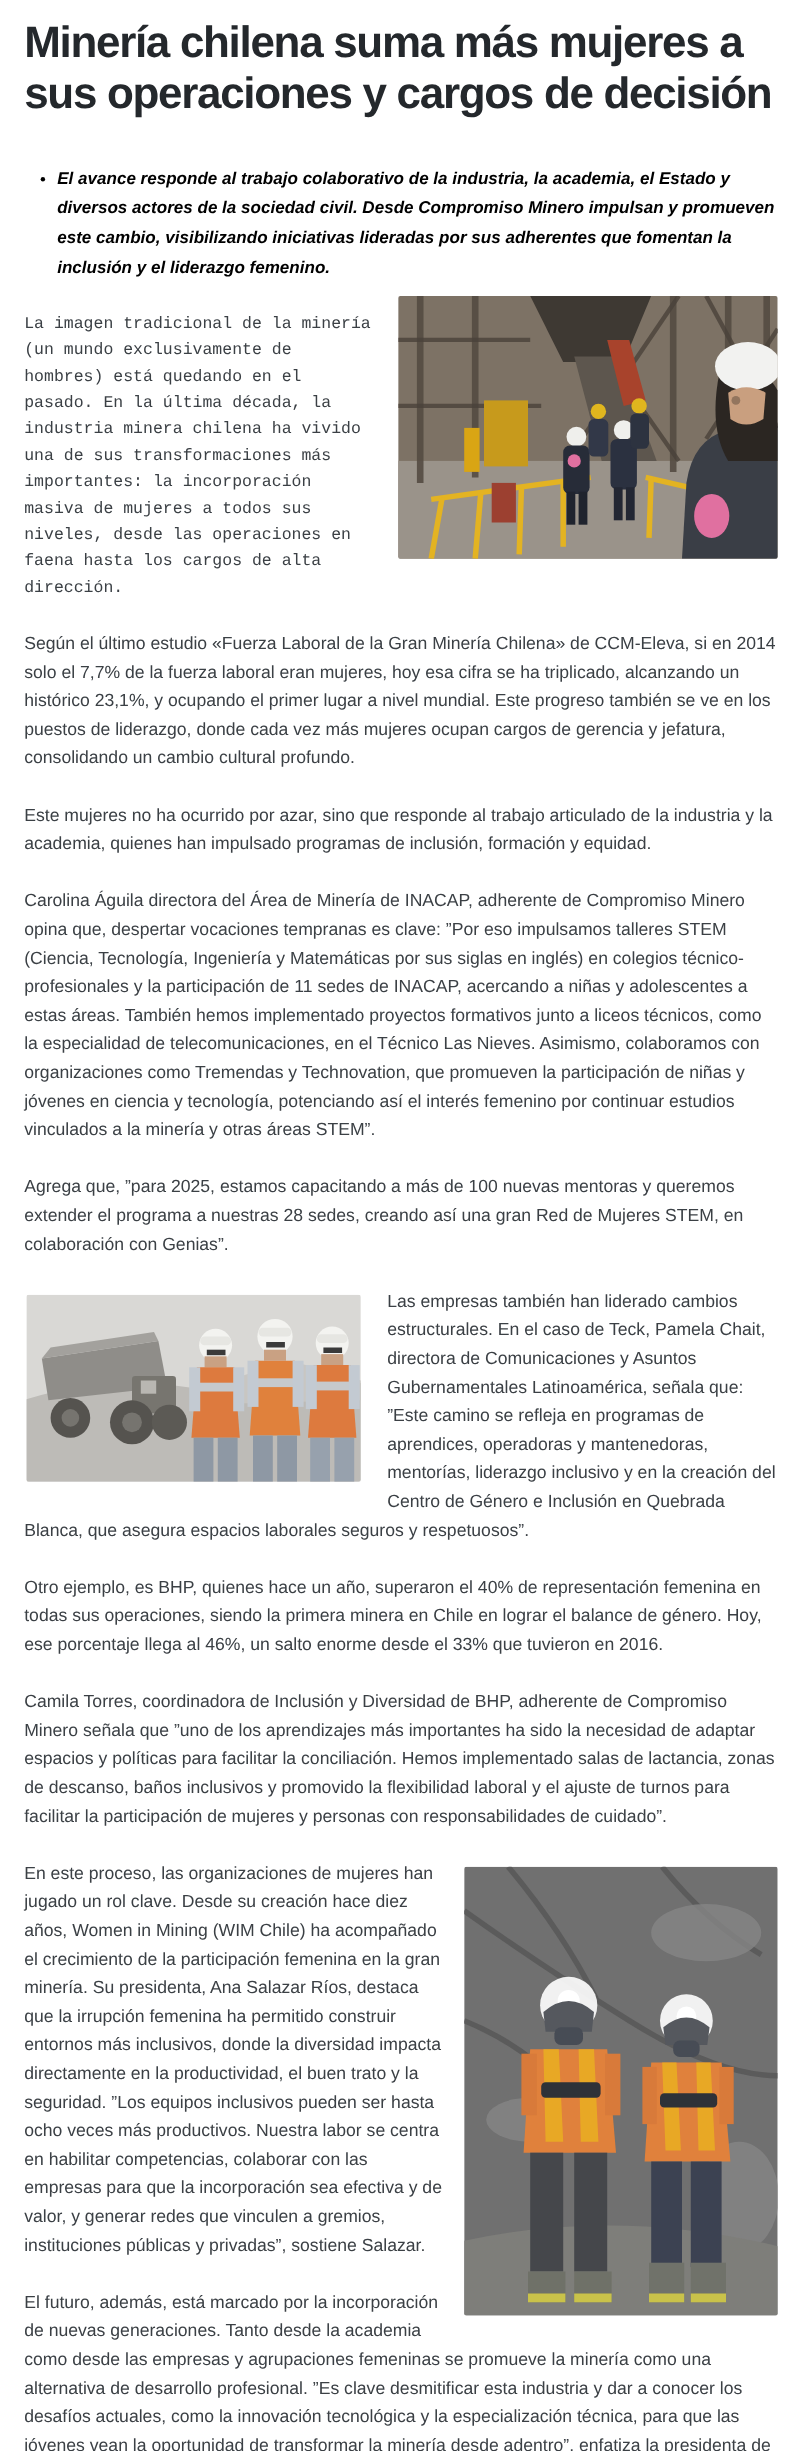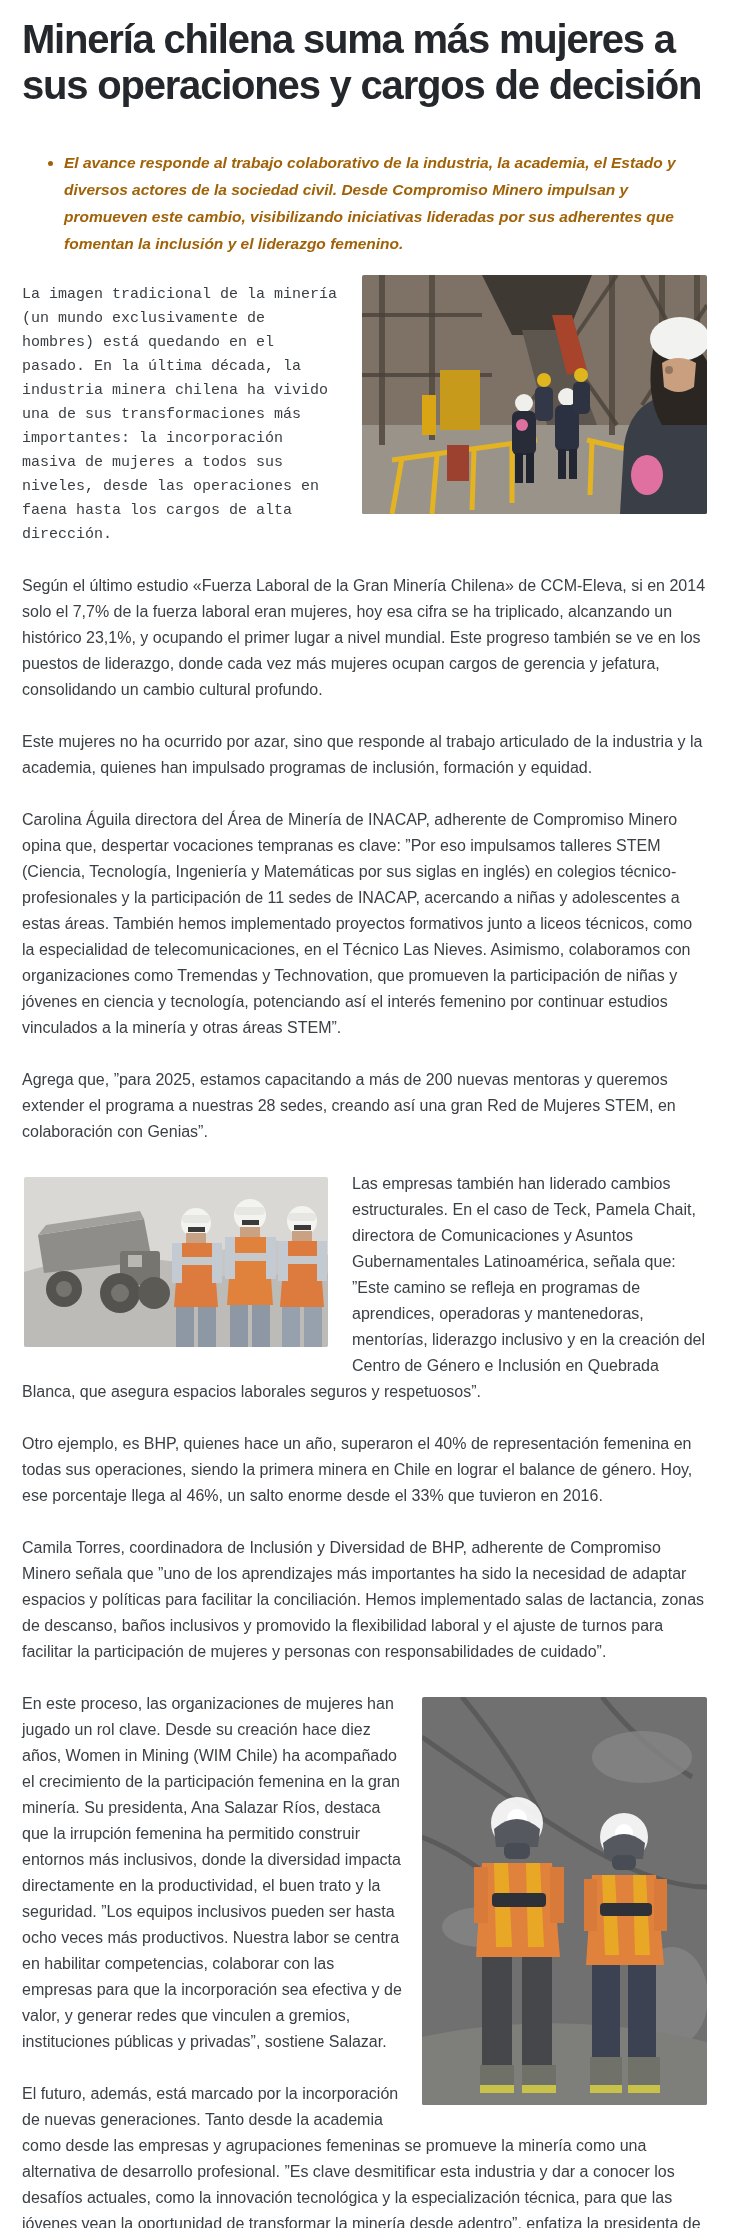--- a/index.html
+++ b/index.html
@@ -27,22 +27,22 @@
   }
   ul.lead {
     margin: 0 0 6px 0;
     padding: 0 0 0 30px;
   }
   ul.lead li {
     font-style: italic;
     font-weight: 700;
     font-size: 15.5px;
     line-height: 27px;
-    color: #a16207;
-    margin: 12px;
+    color: #000000;
+    margin: 0;
   }
   p.para {
     font-size: 16px;
     line-height: 26px;
     margin: 26px 0;
     color: #3b4045;
   }
   p.para.alt-font {
     font-family: Liberation Mono, monospace;
     font-size: 15px;
@@ -139,21 +139,21 @@
         <circle cx="307" cy="95" r="4" fill="#6f5a48" opacity="0.6"></circle>
         <ellipse cx="285" cy="200" rx="16" ry="20" fill="#e070a0"></ellipse>
       </g>
     </svg>
   </figure>
 
   <p class="para alt-font">La imagen tradicional de la minería (un mundo exclusivamente de hombres) está quedando en el pasado. En la última década, la industria minera chilena ha vivido una de sus transformaciones más importantes: la incorporación masiva de mujeres a todos sus niveles, desde las operaciones en faena hasta los cargos de alta dirección.</p>
   <p class="para">Según el último estudio «Fuerza Laboral de la Gran Minería Chilena» de CCM-Eleva, si en 2014 solo el 7,7% de la fuerza laboral eran mujeres, hoy esa cifra se ha triplicado, alcanzando un histórico 23,1%, y ocupando el primer lugar a nivel mundial. Este progreso también se ve en los puestos de liderazgo, donde cada vez más mujeres ocupan cargos de gerencia y jefatura, consolidando un cambio cultural profundo.</p>
   <p class="para">Este mujeres no ha ocurrido por azar, sino que responde al trabajo articulado de la industria y la academia, quienes han impulsado programas de inclusión, formación y equidad.</p>
   <p class="para">Carolina Águila directora del Área de Minería de INACAP, adherente de Compromiso Minero opina que, despertar vocaciones tempranas es clave: ”Por eso impulsamos talleres STEM (Ciencia, Tecnología, Ingeniería y Matemáticas por sus siglas en inglés) en colegios técnico-profesionales y la participación de 11 sedes de INACAP, acercando a niñas y adolescentes a estas áreas. También hemos implementado proyectos formativos junto a liceos técnicos, como la especialidad de telecomunicaciones, en el Técnico Las Nieves. Asimismo, colaboramos con organizaciones como Tremendas y Technovation, que promueven la participación de niñas y jóvenes en ciencia y tecnología, potenciando así el interés femenino por continuar estudios vinculados a la minería y otras áreas STEM”.</p>
-  <p class="para">Agrega que, ”para 2025, estamos capacitando a más de 200 nuevas mentoras y queremos extender el programa a nuestras 28 sedes, creando así una gran Red de Mujeres STEM, en colaboración con Genias”.</p>
+  <p class="para">Agrega que, ”para 2025, estamos capacitando a más de 100 nuevas mentoras y queremos extender el programa a nuestras 28 sedes, creando así una gran Red de Mujeres STEM, en colaboración con Genias”.</p>
 
   <figure class="photo-left">
     <svg class="photo-frame" width="304" height="170" viewBox="0 0 304 170" xmlns="http://www.w3.org/2000/svg">
       <rect width="304" height="170" fill="#d9d8d5"></rect>
       <path d="M0 95 Q80 70 170 88 T304 80 L304 170 L0 170 Z" fill="#bdbbb7"></path>
       <path d="M150 88 L240 60 L304 78 L304 96 L150 100 Z" fill="#c8c6c2"></path>
 
       <g>
         <polygon points="14,58 120,42 128,84 20,96" fill="#8f8d89"></polygon>
         <polygon points="14,58 120,42 116,34 22,48" fill="#a3a19d"></polygon>

